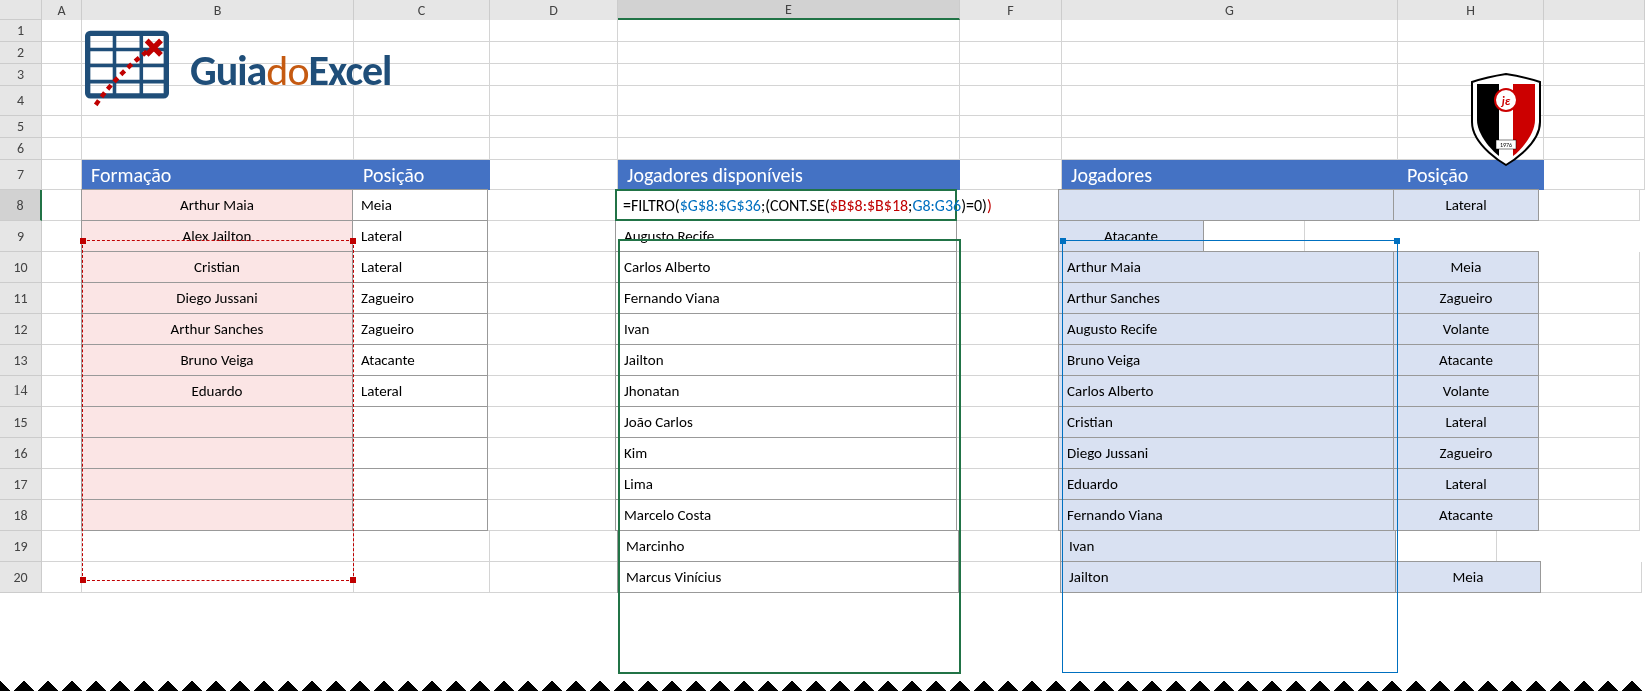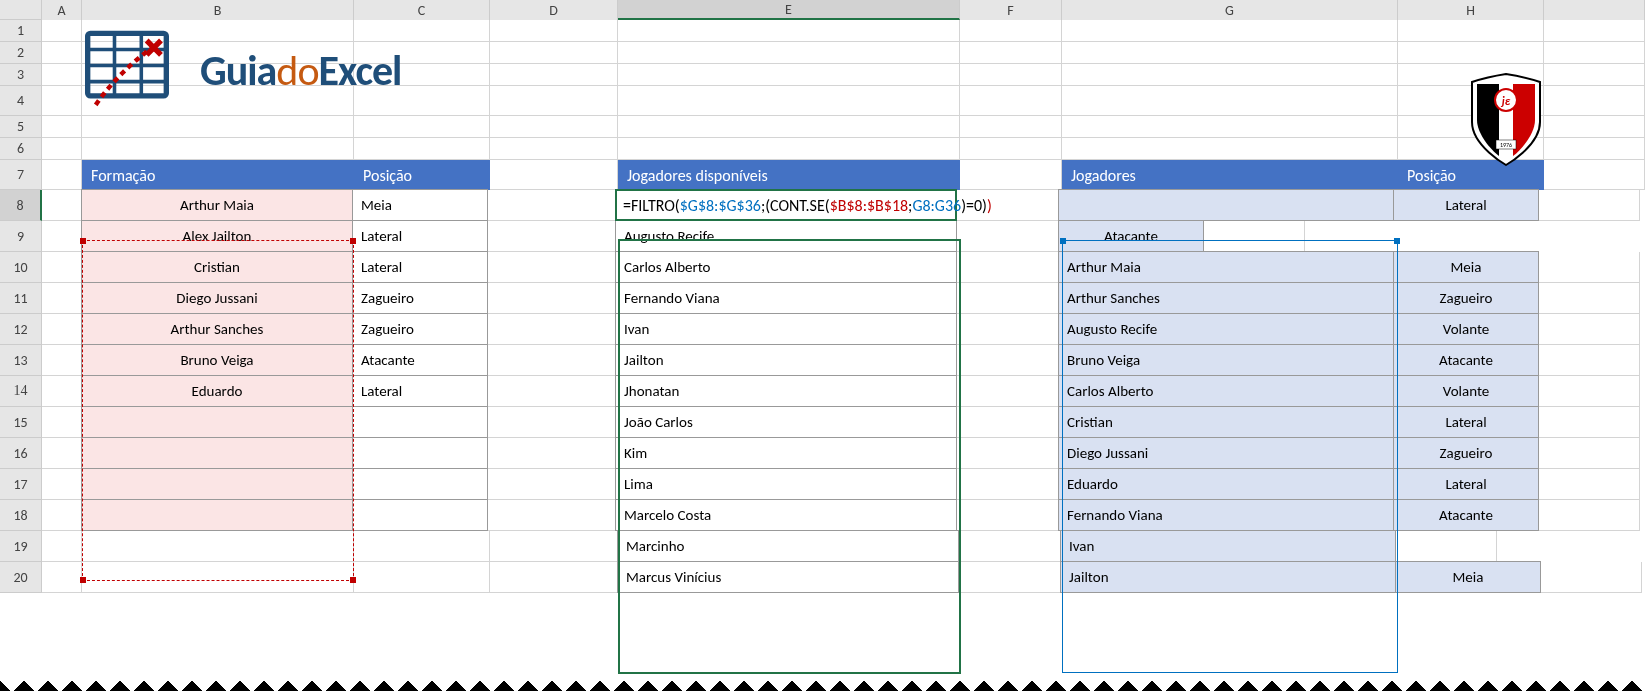--- a/index.html
+++ b/index.html
@@ -26,21 +26,21 @@
 .wG { width: 336px; }
 .wH { width: 146px; }
 .wRest { width: 101px; }
 
 
 .r1 { height: 22px; } .r2 { height: 22px; } .r3 { height: 22px; } .r4 { height: 30px; } .r5 { height: 22px; } .r6 { height: 22px; }
 .r7 { height: 30px; }
 .rstd { height: 31px; }
 
 
-.th { background: #4472C4; color: #fff; border: 1px solid #4472C4; padding-left: 8px; font-size: 16px; }
+.th { background: #4472C4; color: #fff; border: 1px solid #4472C4; padding-left: 8px; font-size: 20px; }
 
 
 .td { border: 1px solid #999; margin: -1px 0 0 -1px; }
 .td-center { justify-content: center; }
 .td-left { justify-content: flex-start; padding-left: 8px; }
 
 
 .pink { background: #fbe5e5; }
 
 
@@ -53,21 +53,21 @@
 
 .ref-pink-outline { position: absolute; border: 1px dashed #c00000; pointer-events: none; z-index: 3; }
 .ref-blue-outline { position: absolute; border: 1px solid #0070c0; pointer-events: none; z-index: 3; }
 .ref-green-outline { position: absolute; border: 2px solid #217346; pointer-events: none; z-index: 3; }
 .handle { position: absolute; width: 6px; height: 6px; background: #c00000; }
 .handle.tl { top: -3px; left: -3px; } .handle.tr { top: -3px; right: -3px; }
 .handle.bl { bottom: -3px; left: -3px; } .handle.br { bottom: -3px; right: -3px; }
 .handleb { position: absolute; width: 6px; height: 6px; background: #0070c0; }
 
 
-.logo-wrap { position: absolute; left: 82px; top: 28px; display: flex; align-items: center; gap: 28px; }
+.logo-wrap { position: absolute; left: 82px; top: 28px; display: flex; align-items: center; gap: 18px; }
 .logo-icon { width: 90px; height: 84px; position: relative; }
 .logo-icon svg { width: 100%; height: 100%; }
 .logo-text { font-size: 42px; font-weight: bold; letter-spacing: -1px; }
 .logo-text .g1 { color: #1f4e79; }
 .logo-text .g2 { color: #c55a11; font-weight: normal; }
 .logo-text .g3 { color: #1f4e79; }
 
 
 .club-logo { position: absolute; right: 100px; top: 72px; width: 78px; height: 95px; text-align: right; }
 .club-logo svg { width: 100%; height: 100%; }

